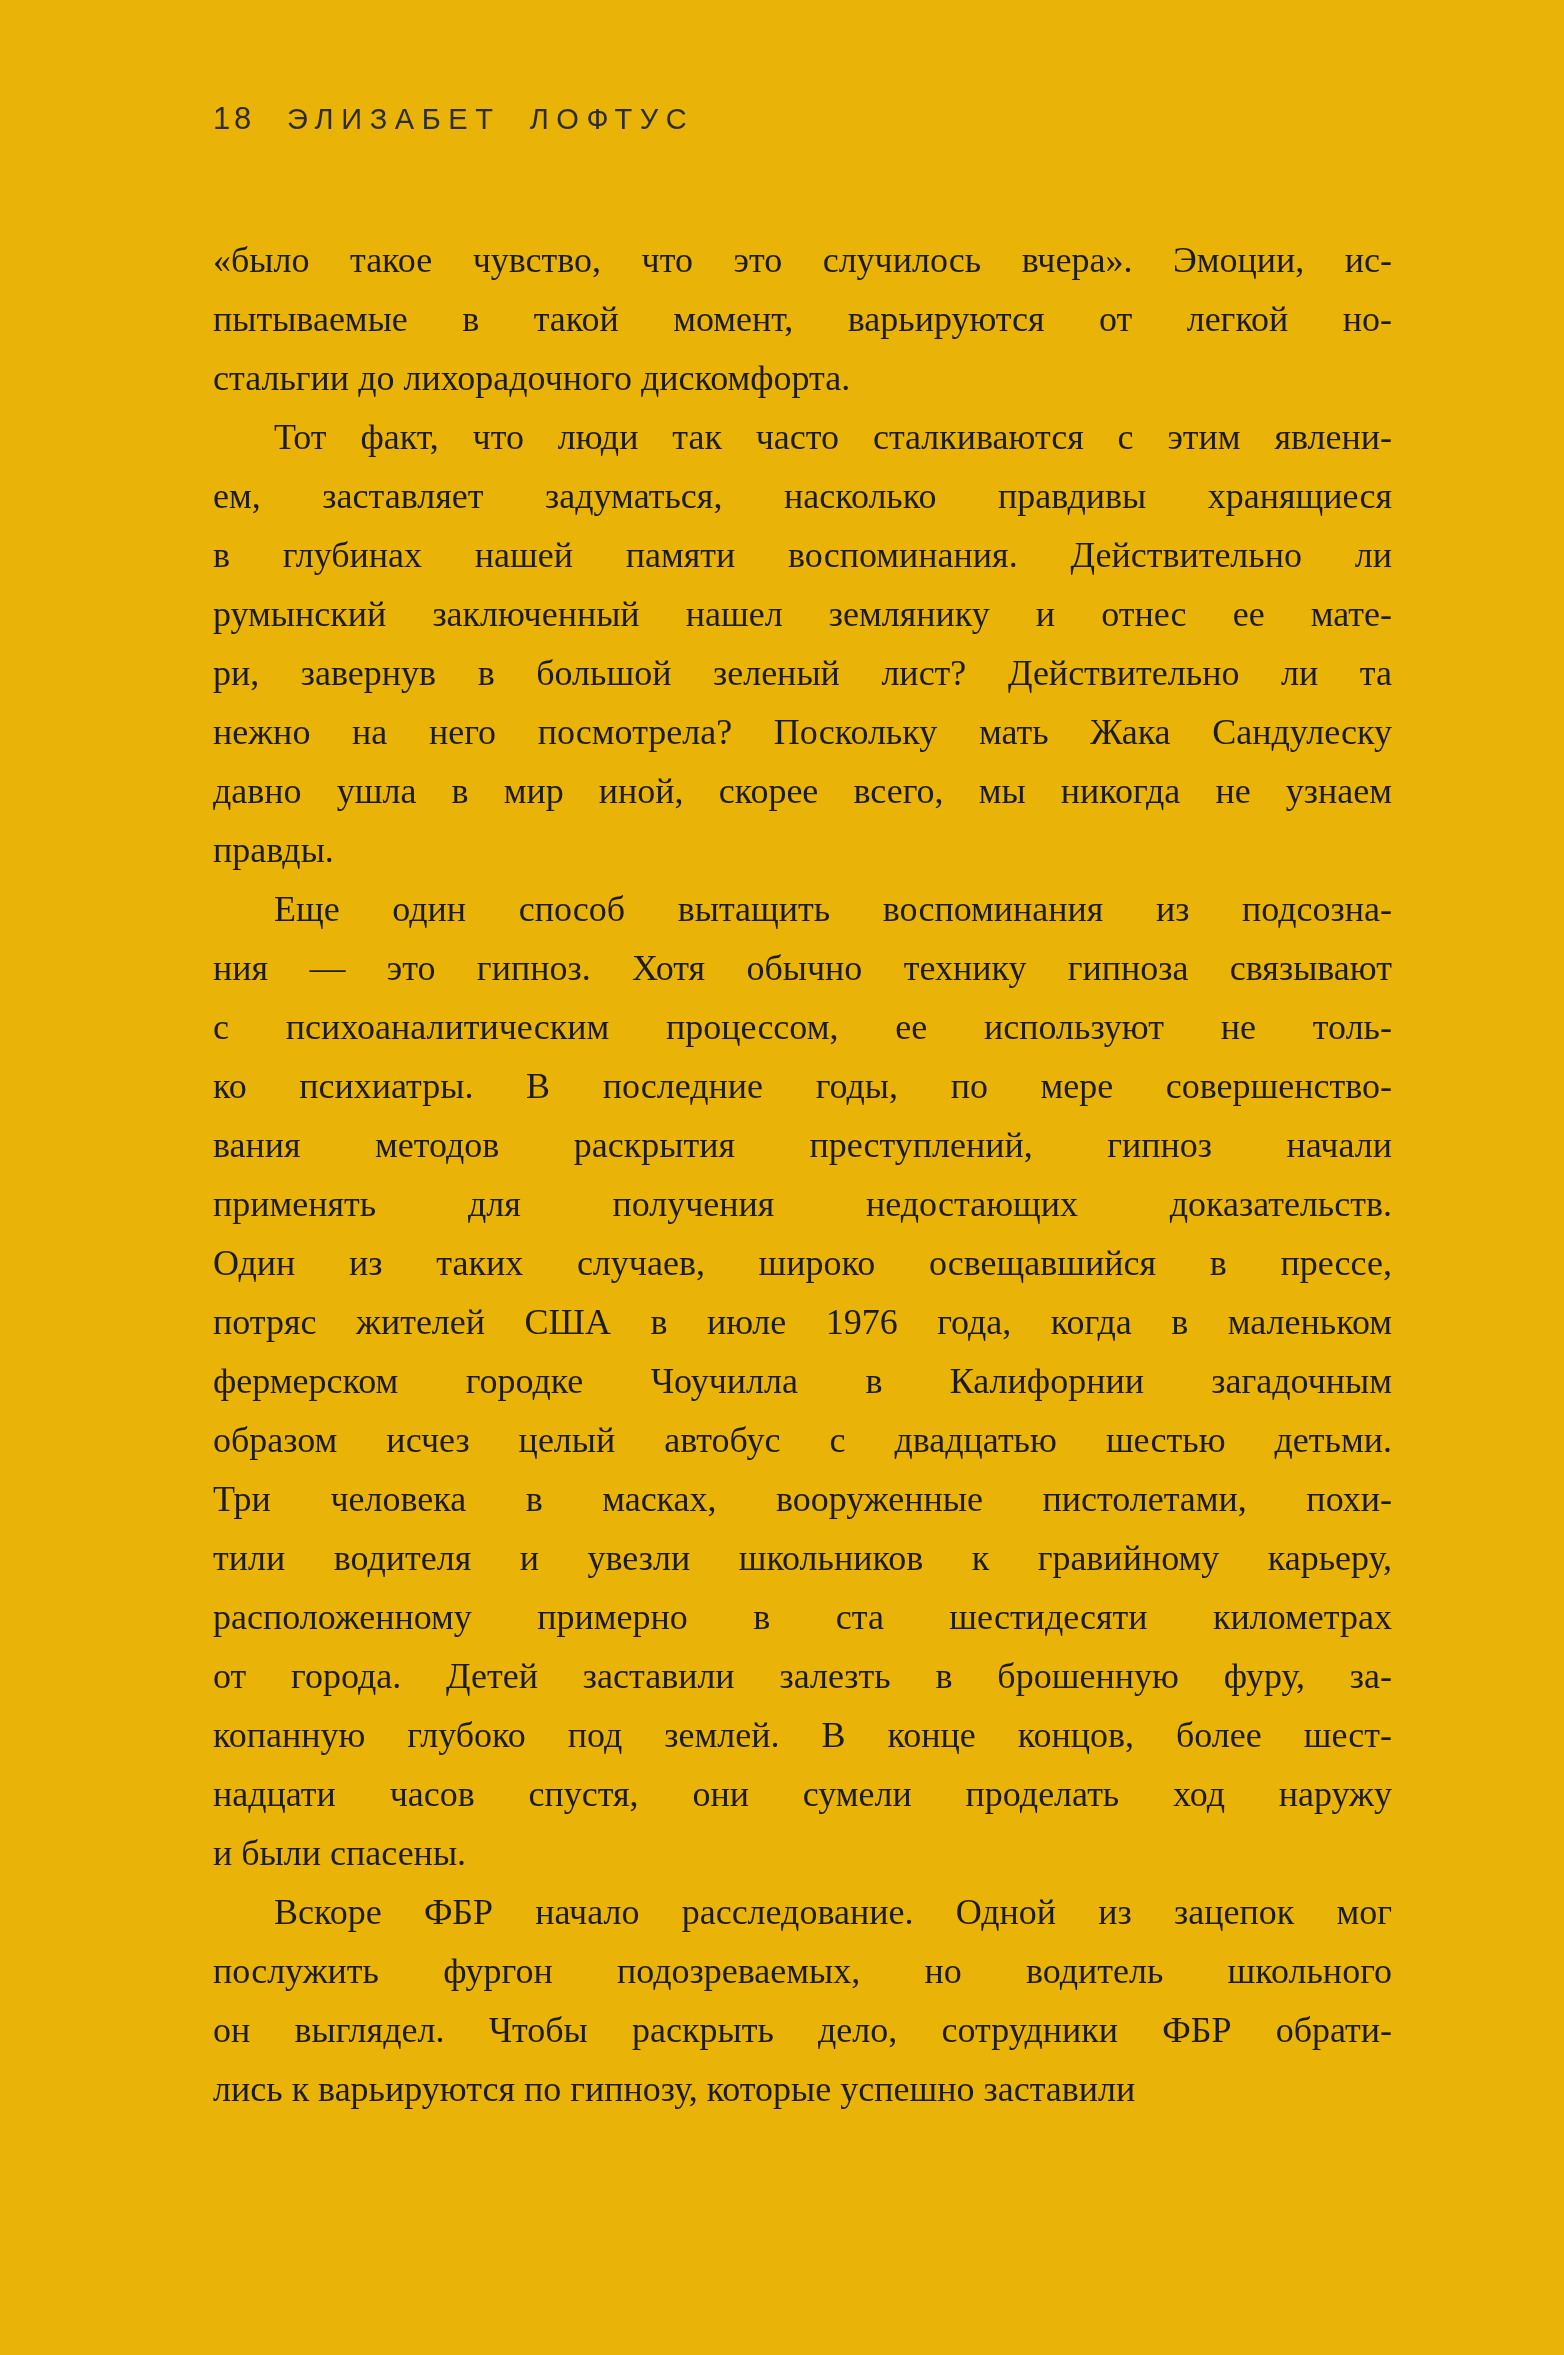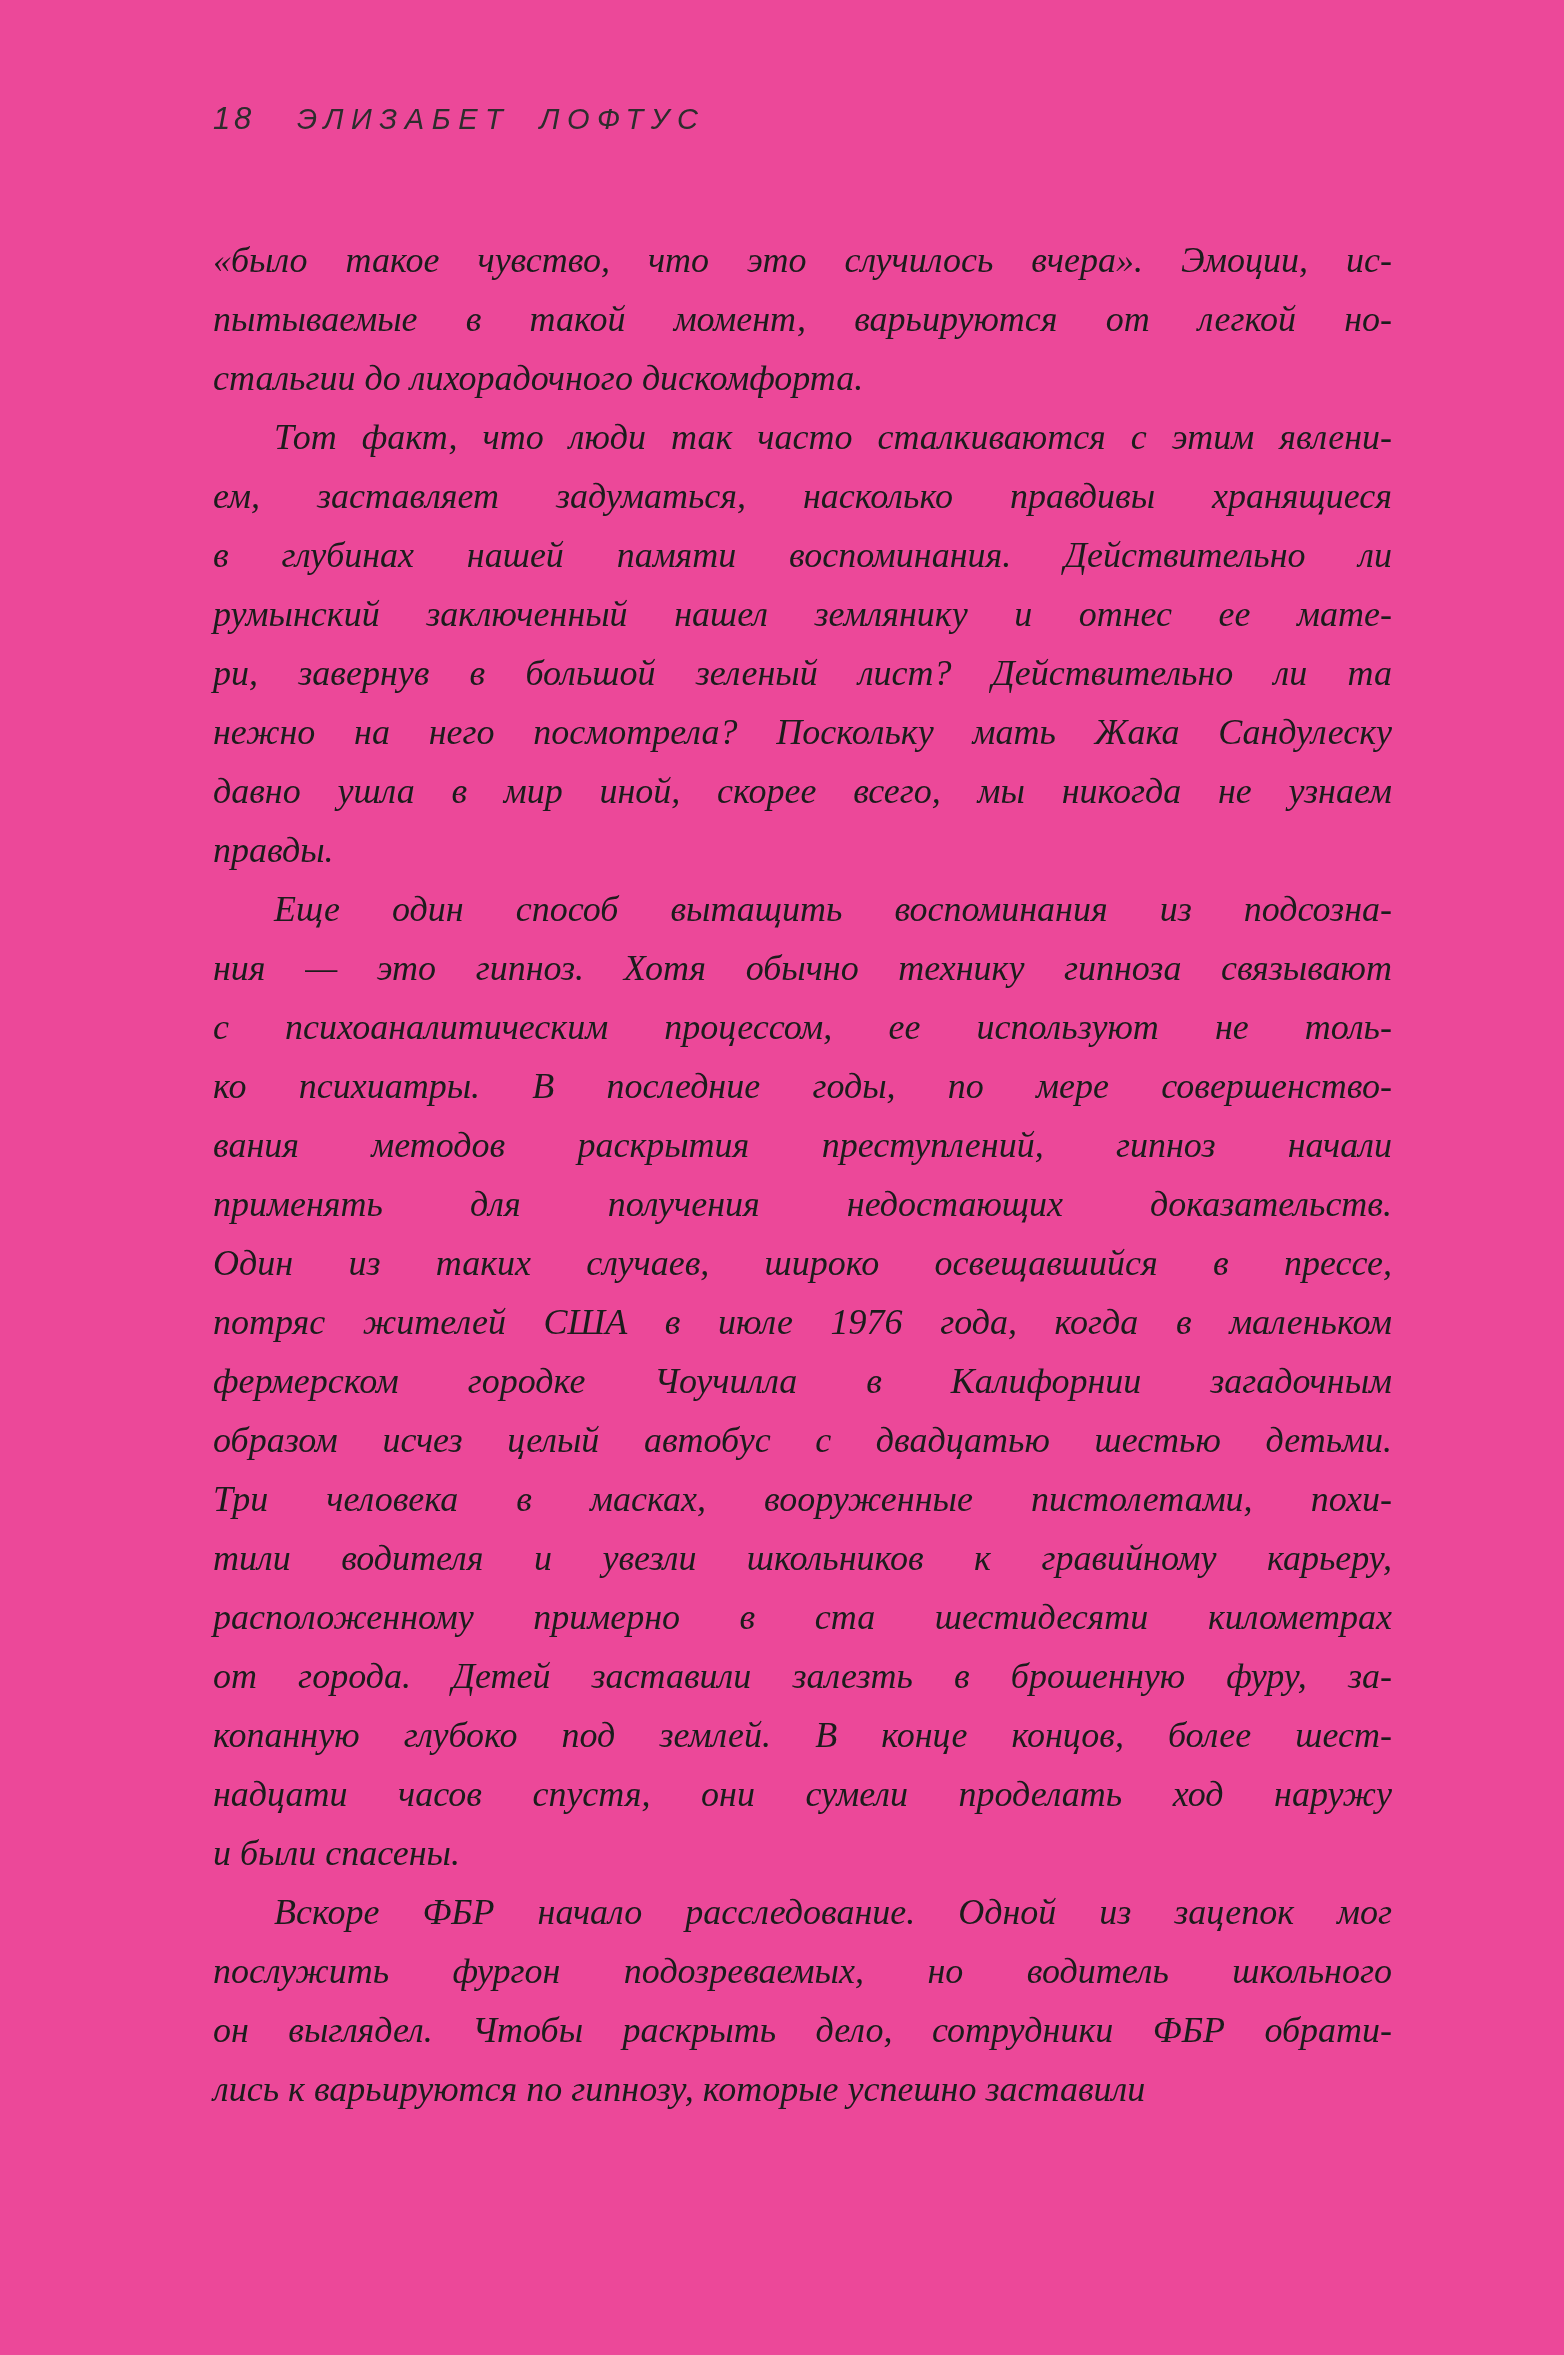--- a/index.html
+++ b/index.html
@@ -9,39 +9,38 @@
   body {
     width: 1565px;
     height: 2355px;
     background: #fbfbfa;
     position: relative;
     overflow: hidden;
   }
   .page {
     position: absolute;
     inset: 0;
-    background: #ec4899;
-    font-style: italic;
+    background: #eab308;
   }
   .running-head {
     position: absolute;
     left: 213px;
     top: 101px;
     display: flex;
     align-items: baseline;
     font-family: "Liberation Sans", sans-serif;
     font-weight: 400;
     color: #2d2d2d;
   }
   .page-num {
     font-size: 31px;
     letter-spacing: 3.8px;
   }
   .head-title {
-    margin-left: 42px;
+    margin-left: 32px;
     font-size: 29px;
     letter-spacing: 7.6px;
     word-spacing: 13.4px;
   }
   .text-block {
     position: absolute;
     left: 213px;
     top: 231px;
     width: 1179px;
     font-family: "Liberation Serif", serif;

